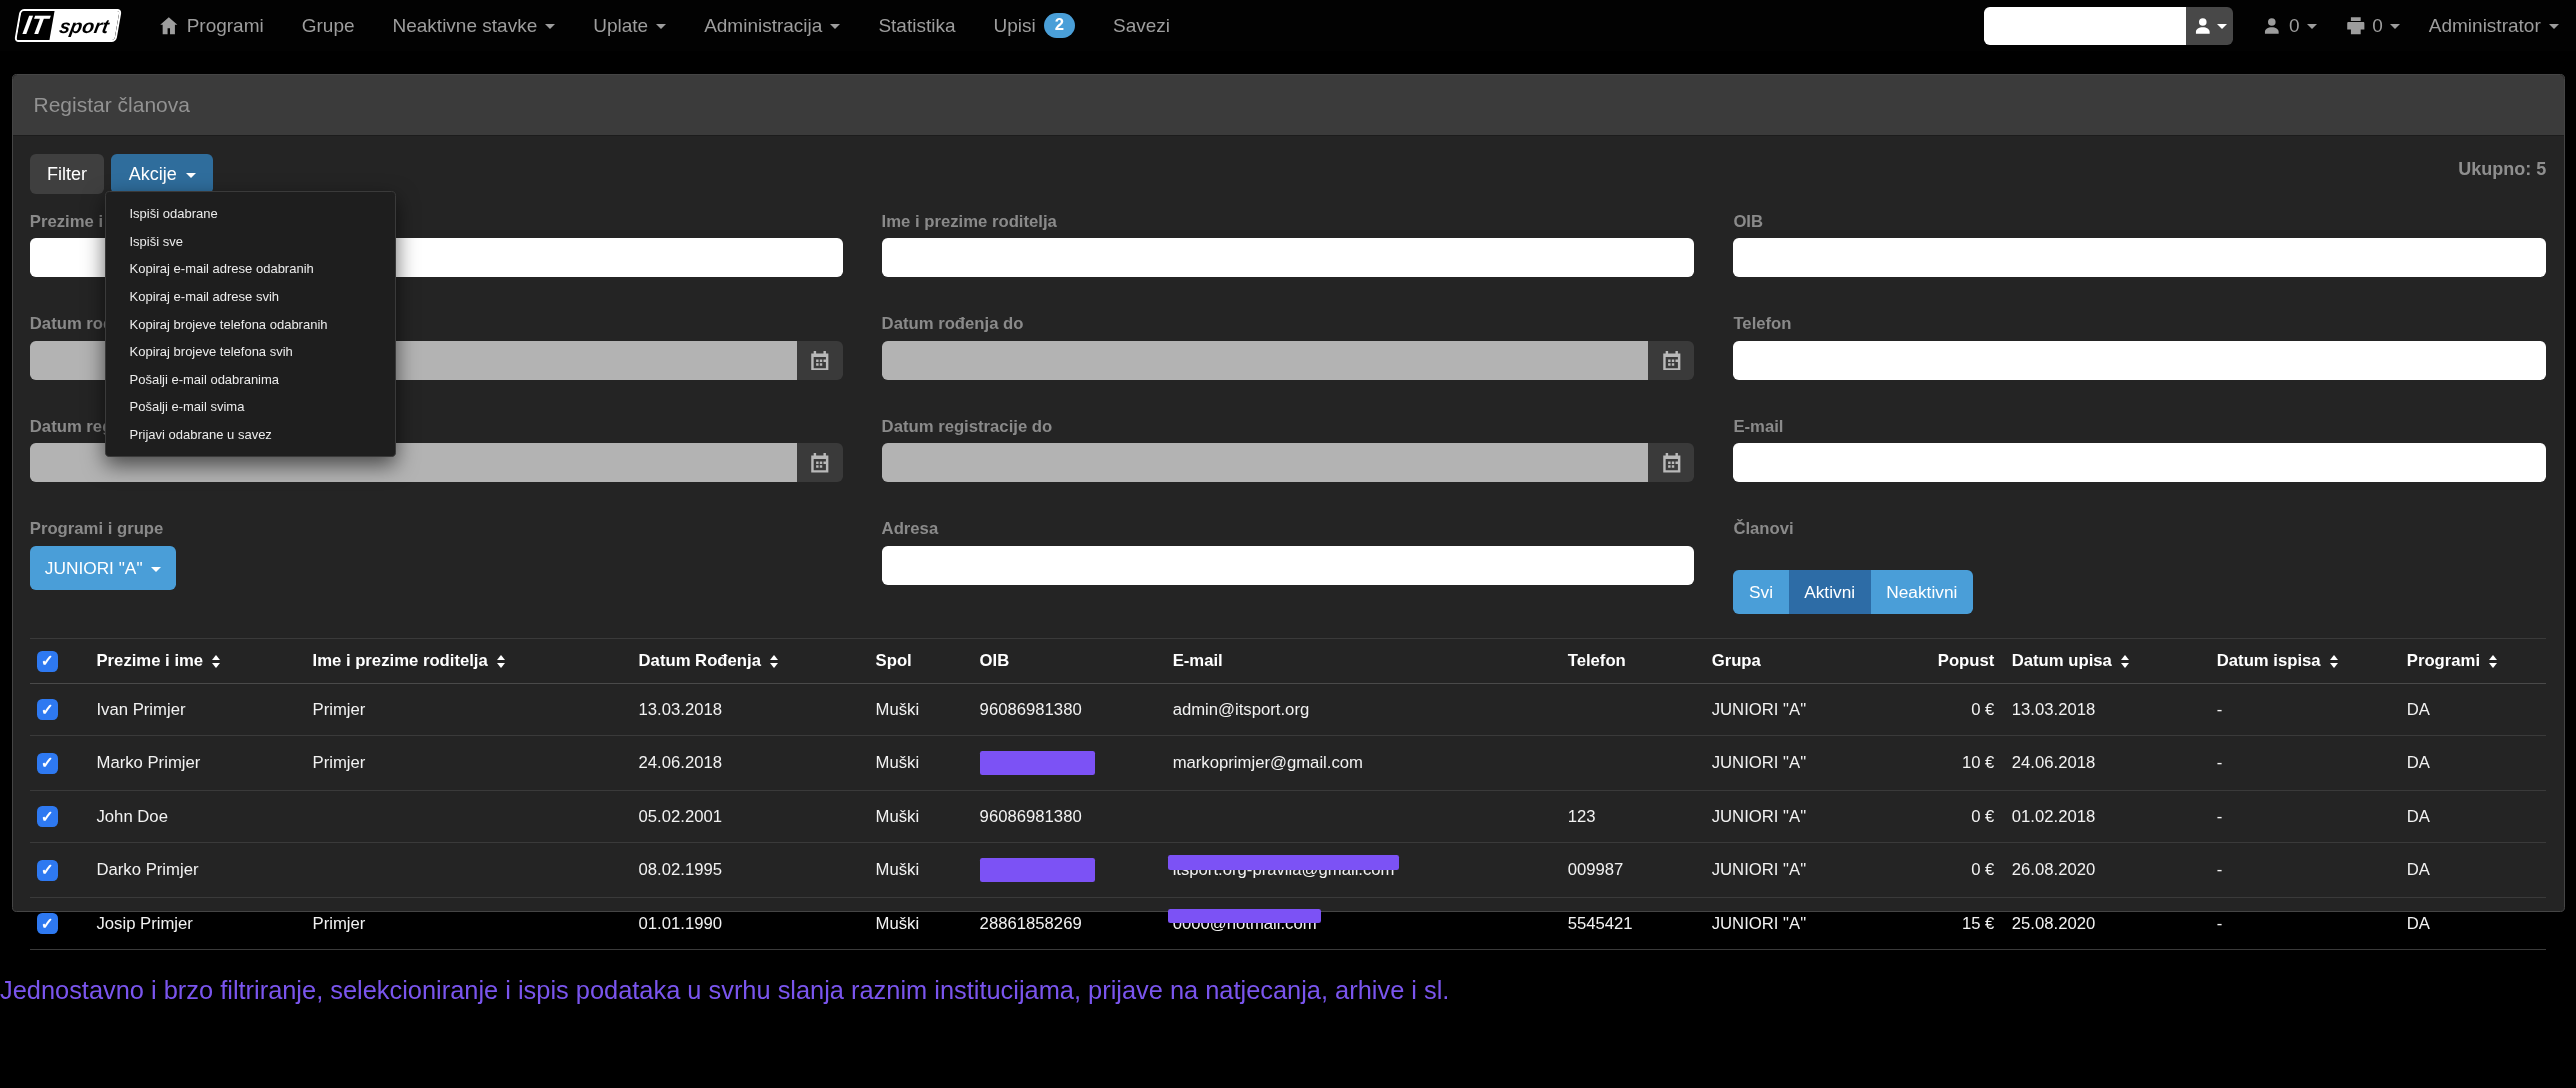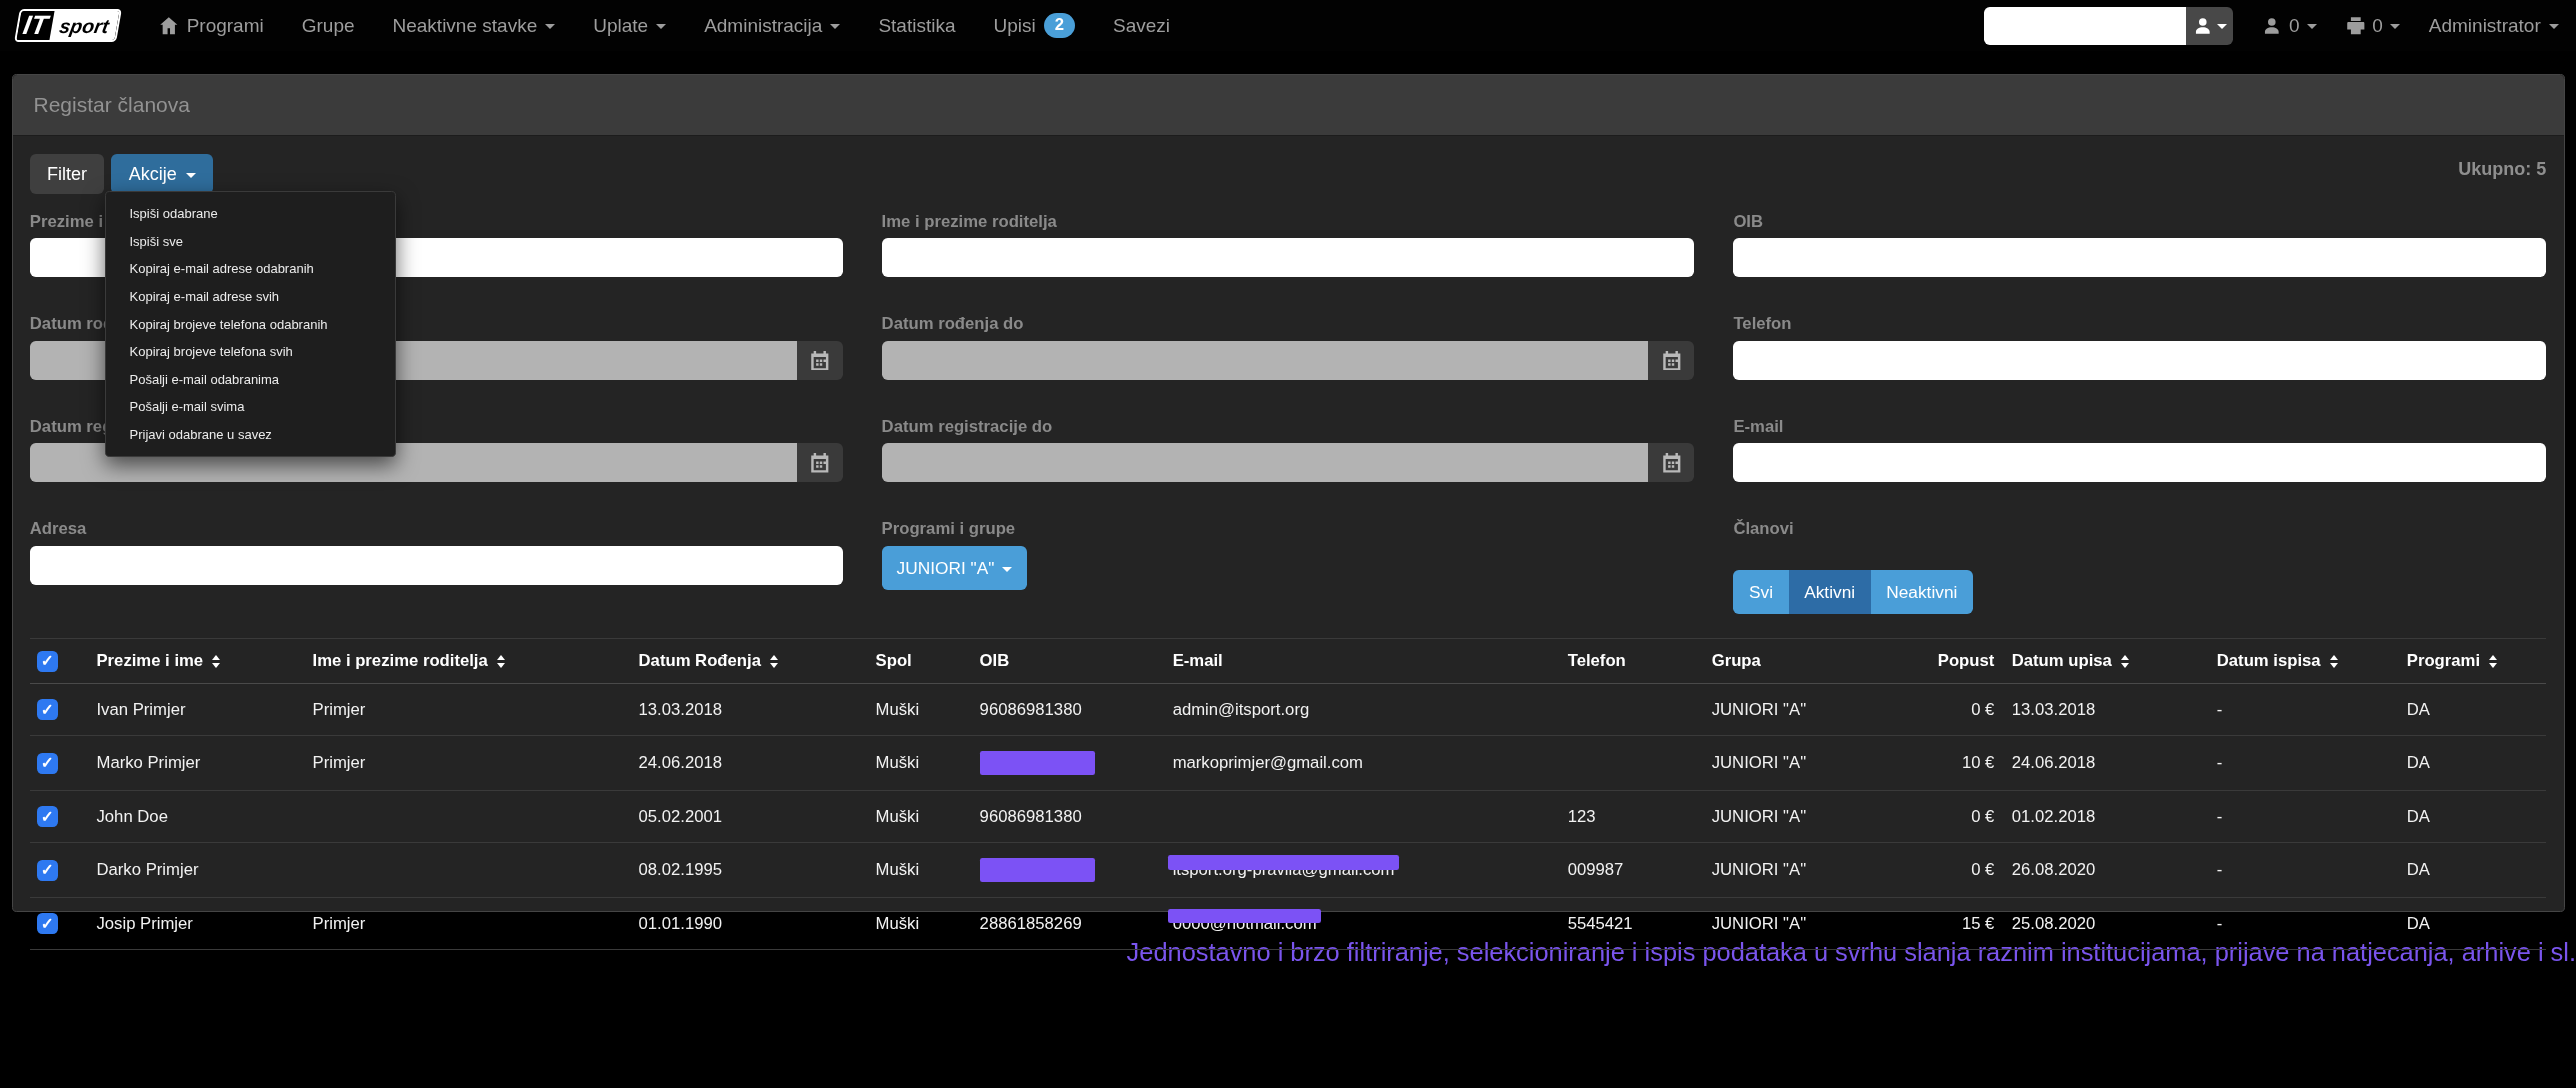--- a/index.html
+++ b/index.html
@@ -67,21 +67,21 @@
   .sort i { display:block; width:0; height:0; border-left:4.6px solid transparent; border-right:4.6px solid transparent; }
   .sort .up   { border-bottom:5.8px solid #fff; }
   .sort .down { border-top:5.8px solid #fff; }
 
   
   .redact { position:relative; display:inline-block; }
   .redact .bar { position:absolute; left:-4.6px; top:-4.6px; width:calc(100% + 9.2px); height:72%; background:#7c52f5; border-radius:2.3px; }
   .redact-block { display:inline-block; width:115px; height:24px; background:#7c52f5; border-radius:2.3px; vertical-align:middle; }
 
   
-  .caption { margin-top:26px; text-align:right; color:#7a55ee; font-size:25.4px; }
+  .caption { margin-top:64px; text-align:left; color:#7a55ee; font-size:25.4px; }
 </style>
 </head>
 <body>
 
 <div class="navbar">
   <div class="brand">
     <div class="logo">
       <span class="it">IT</span>
       <span class="sport">sport</span>
     </div>
@@ -240,29 +240,29 @@
               </svg>
           </span>
         </div>
       </div>
       <div class="field">
         <label class="field-label">E-mail</label>
         <input class="text-input" type="text" style="">
       </div>
 
       <div class="field">
-        <label class="field-label">Adresa</label>
-        <input class="text-input" type="text" style="">
-      </div>
-      <div class="field">
         <label class="field-label">Programi i grupe</label>
         <button class="btn-blue">
           <span>JUNIORI "A"</span>
           <span class="caret"></span>
         </button>
+      </div>
+      <div class="field">
+        <label class="field-label">Adresa</label>
+        <input class="text-input" type="text" style="">
       </div>
       <div class="field">
         <label class="field-label">Članovi</label>
         <div class="btn-group">
           <button class="btn-seg first">Svi</button>
           <button class="btn-seg active">Aktivni</button>
           <button class="btn-seg last">Neaktivni</button>
         </div>
       </div>
     </div>

